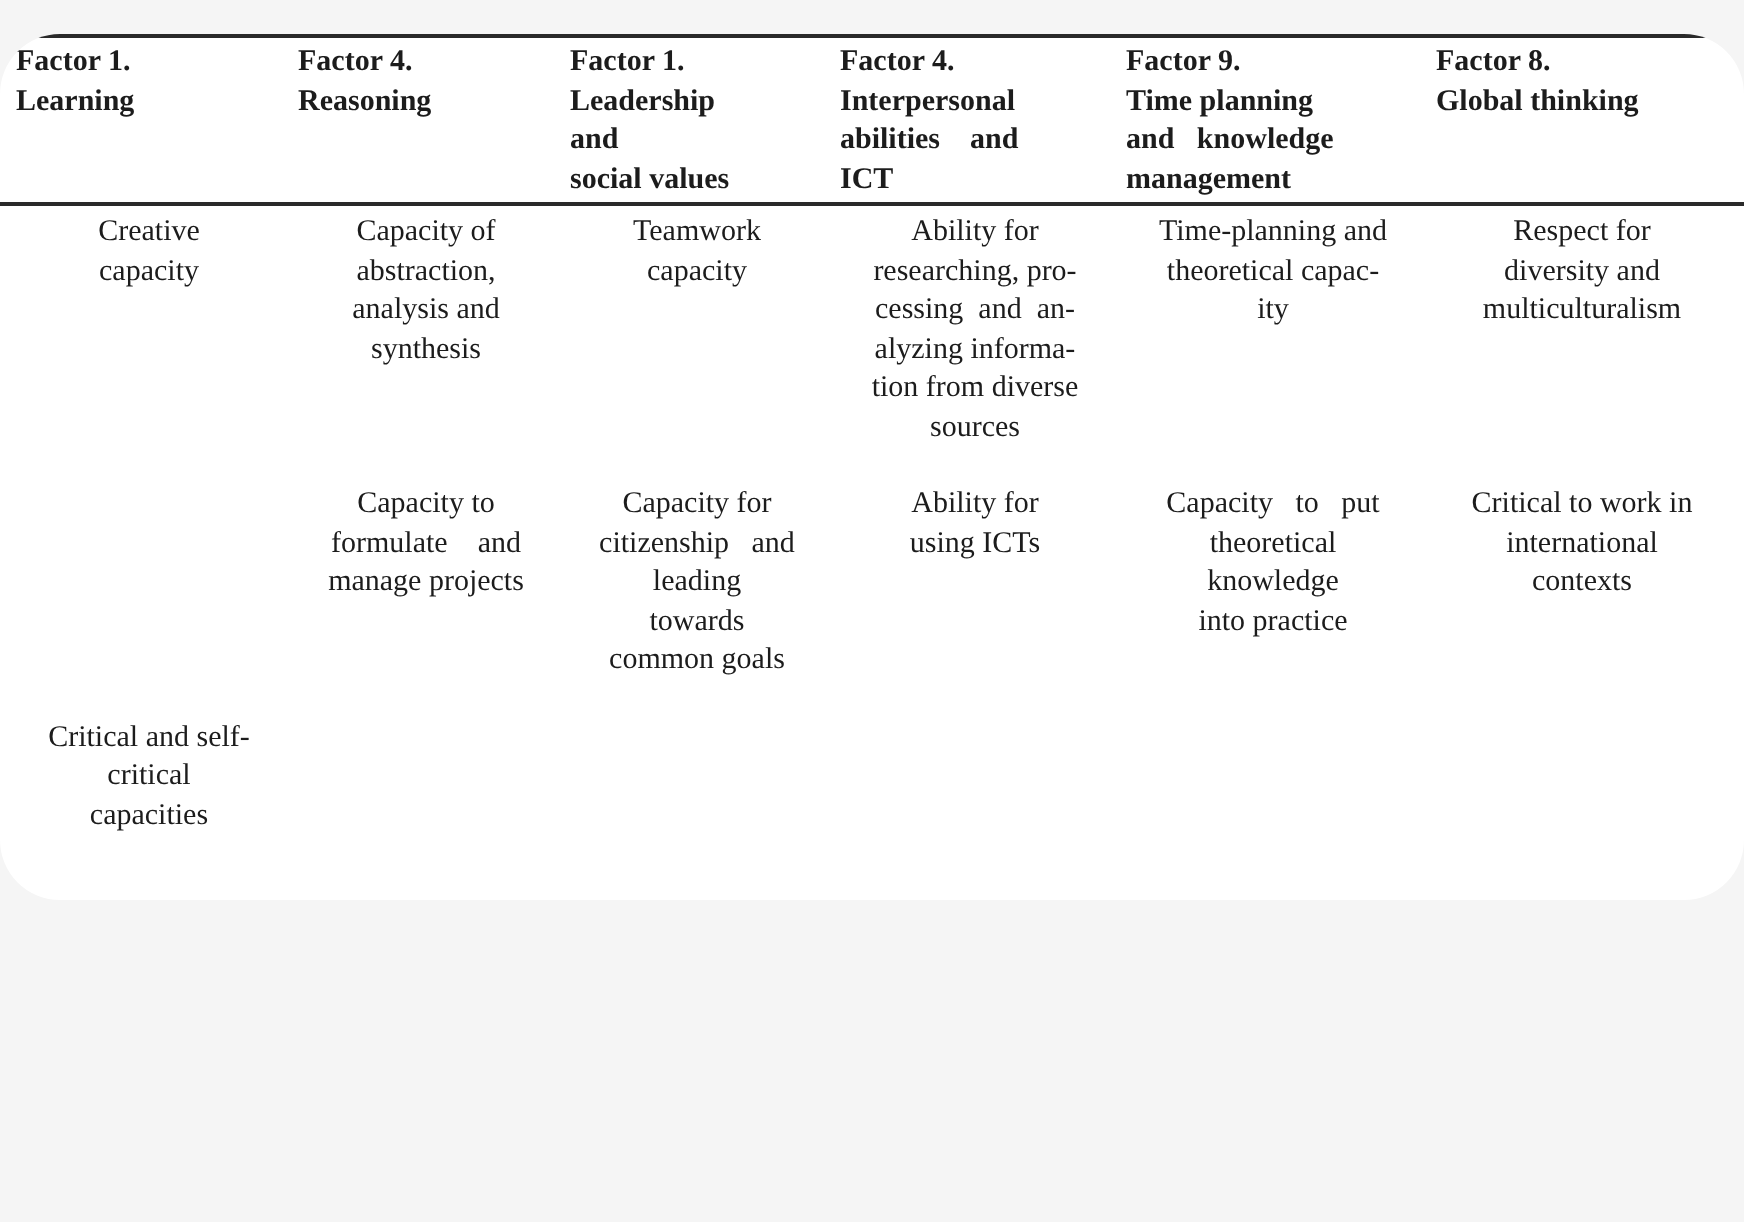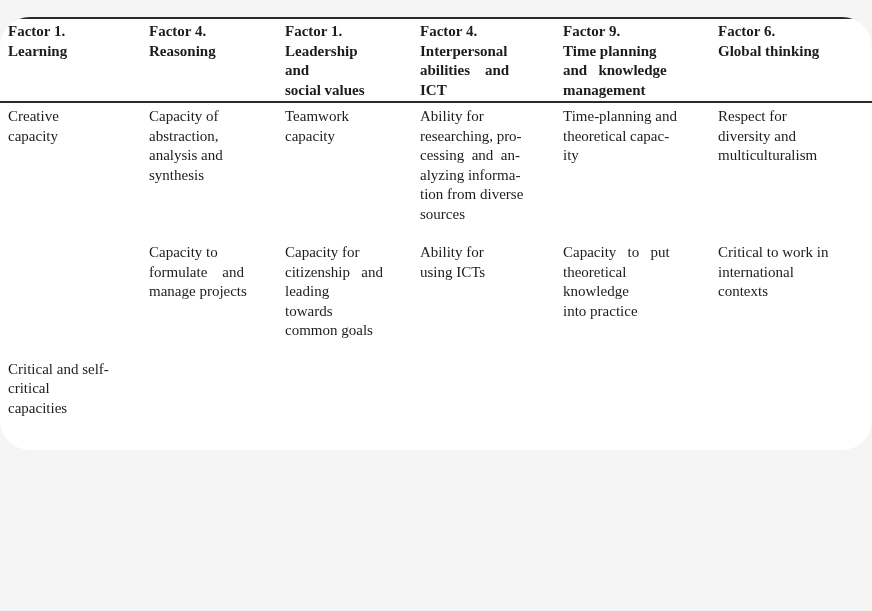--- a/index.html
+++ b/index.html
@@ -45,21 +45,21 @@
     padding: 0 8px 0 0;
     overflow: hidden;
   }
   th:first-child, td:first-child { padding-left: 8px; }
   thead th {
     font-weight: bold;
     padding-top: 3px;
     padding-bottom: 1px;
   }
   thead tr { border-bottom: 2px solid var(--rule); }
-  tbody td { padding-bottom: 19px; }
+  tbody td { padding-bottom: 19px; text-align: center; }
   tbody tr.first-row td { padding-top: 4px; }
   tbody tr.last-row td { padding-bottom: 2px; }
 </style>
 </head>
 <body>
 
 <div class="page">
   <div class="rule"></div>
   <table class="factors">
     <colgroup>
@@ -81,21 +81,21 @@
 and
 social values</th>
         <th>Factor 4.
 Interpersonal
 abilities    and
 ICT</th>
         <th>Factor 9.
 Time planning
 and   knowledge
 management</th>
-        <th>Factor 6.
+        <th>Factor 8.
 Global thinking</th>
       </tr>
     </thead>
     <tbody>
       <tr class="first-row">
         <td>Creative
 capacity</td>
         <td>Capacity of
 abstraction,
 analysis and

